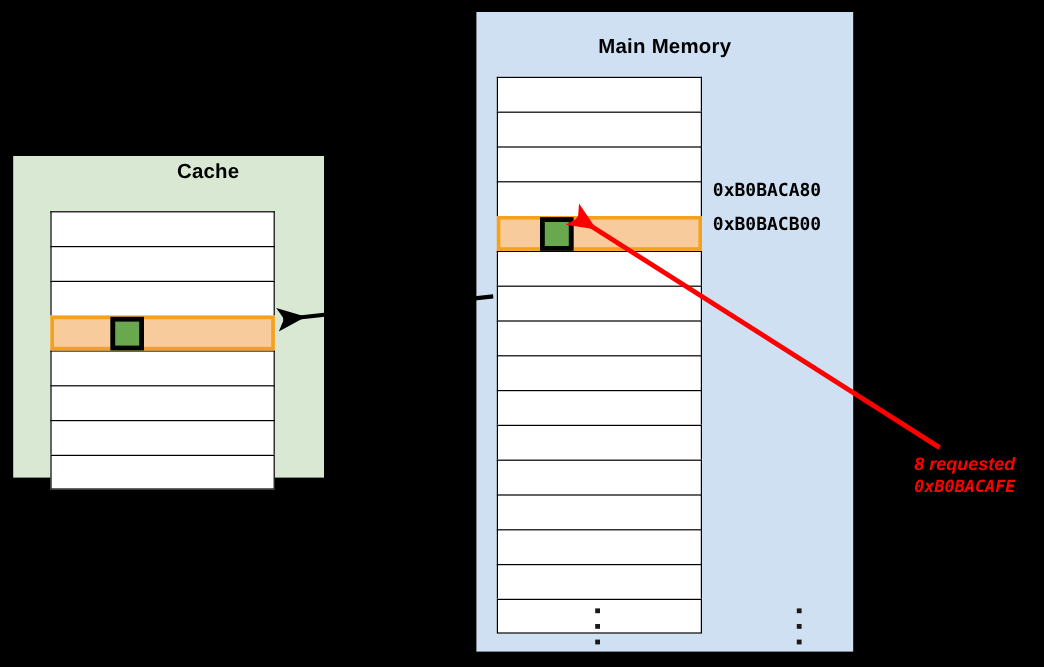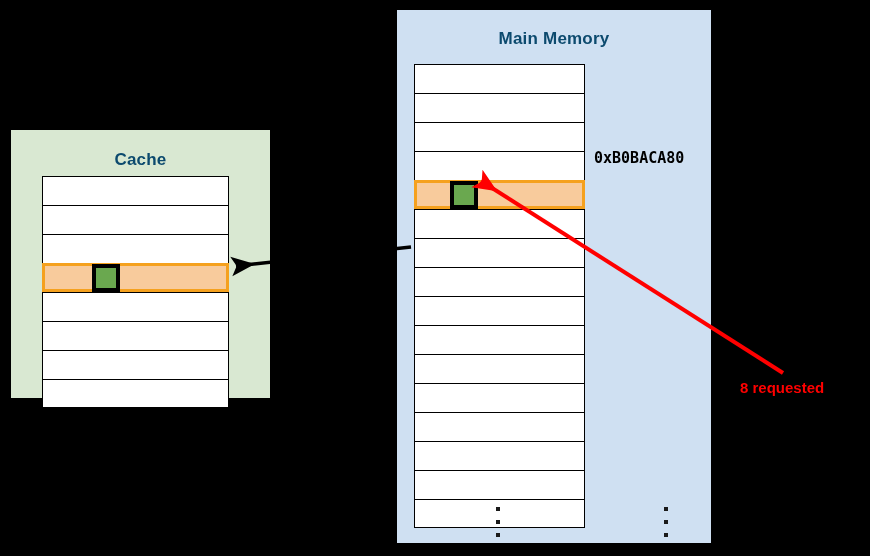--- a/index.html
+++ b/index.html
@@ -36,24 +36,24 @@
     background: #cfe0f2;
   }
 
   
   .panel-title {
     position: absolute;
     width: 100%;
     text-align: center;
     font-size: 17px;
     font-weight: bold;
-    color: #0c4a6e;
+    color: #000000;
     letter-spacing: 0.2px;
   }
-  #cache-title { top: 20px; }
+  #cache-title { top: 3px; margin-left: 33px; }
   #memory-title { top: 19px; }
 
   
   .rowtable {
     position: absolute;
     box-sizing: border-box;
   }
   #cache-rows {
     left: 42px;
     top: 176px;
@@ -140,23 +140,24 @@
     pointer-events: none;
     z-index: 10;
   }
 
   
   #request-note {
     position: absolute;
     left: 740px;
     top: 378px;
     width: 128px;
-    text-align: left;
+    text-align: center;
     color: #ff0000;
     z-index: 12;
+    font-style: italic;
   }
   #request-note .line {
     font-family: "Liberation Sans", sans-serif;
     font-size: 15px;
     font-weight: bold;
     line-height: 19px;
     white-space: nowrap;
   }
   #request-note .addr-line {
     font-family: "DejaVu Sans Mono", monospace;
@@ -208,20 +209,21 @@
     <div class="mem-row"></div>
     <div class="mem-row"></div>
     <div class="mem-row"></div>
     <div class="mem-row"></div>
     <div class="mem-row"></div>
     <div class="mem-row last"></div>
   </div>
 
   <div class="addr-list">
     <div class="addr">0xB0BACA80</div>
+    <div class="addr">0xB0BACB00</div>
   </div>
 
   <div class="vdots" id="vdots-mem">
     <span></span>
       <span></span>
       <span></span>
   </div>
   <div class="vdots" id="vdots-addr">
     <span></span>
       <span></span>
@@ -238,15 +240,16 @@
       </marker>
     </defs>
 
     <line x1="411" y1="247" x2="236" y2="266" stroke="#000000" stroke-width="3.4" marker-end="url(#black-head)"></line>
 
     <line x1="783" y1="373" x2="481" y2="181" stroke="#ff0000" stroke-width="4" marker-end="url(#red-head)"></line>
   </svg>
 
   <div id="request-note">
     <div class="line">8 requested</div>
+    <div class="addr-line">0xB0BACAFE</div>
   </div>
 
 </div>
 
 </body></html>

